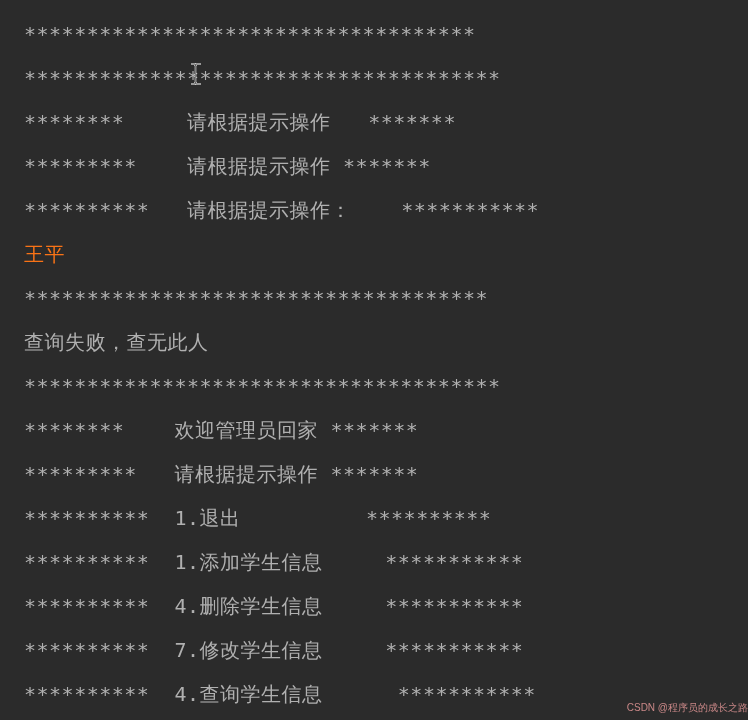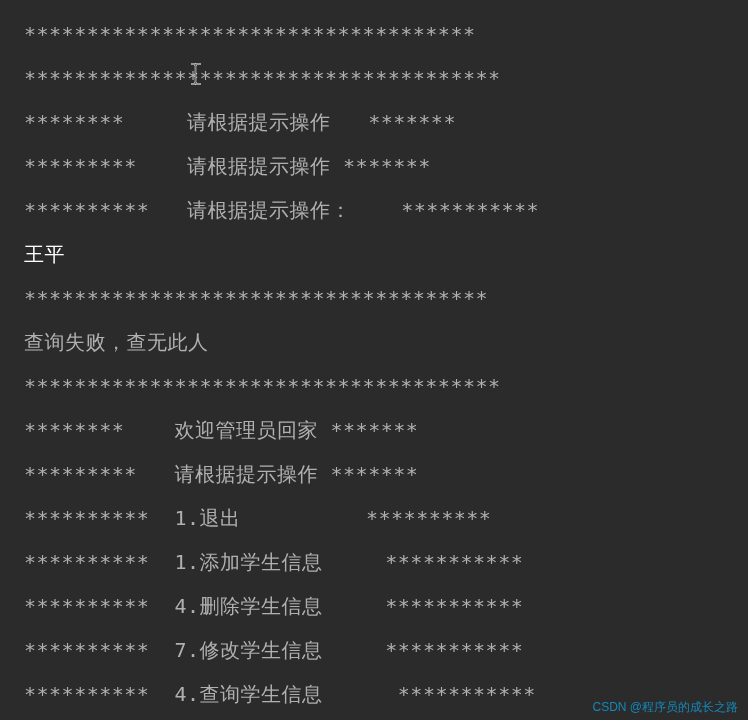--- a/index.html
+++ b/index.html
@@ -17,40 +17,40 @@
       width: 748px;
       height: 720px;
       overflow: hidden;
       position: relative;
     }
     .line {
       white-space: pre;
       letter-spacing: 0.5px;
     }
     .input-text {
-      color: #ffffff;
+      color: #f97316;
     }
     .cursor {
       position: absolute;
       top: 57px;
       left: 189px;
       width: 14px;
       height: 24px;
       pointer-events: none;
     }
     .cursor svg {
       width: 100%;
       height: 100%;
     }
     .watermark {
       position: absolute;
       bottom: 6px;
-      right: 10px;
-      color: #0ea5e9;
-      font-size: 12px;
+      right: 0;
+      color: #fca5a5;
+      font-size: 10px;
       font-family: Arial, sans-serif;
       opacity: 0.75;
       line-height: 1.2;
     }
   </style>
 </head>
 <body>
 
 <div class="line">************************************</div>
 <div class="line">**************************************</div>

